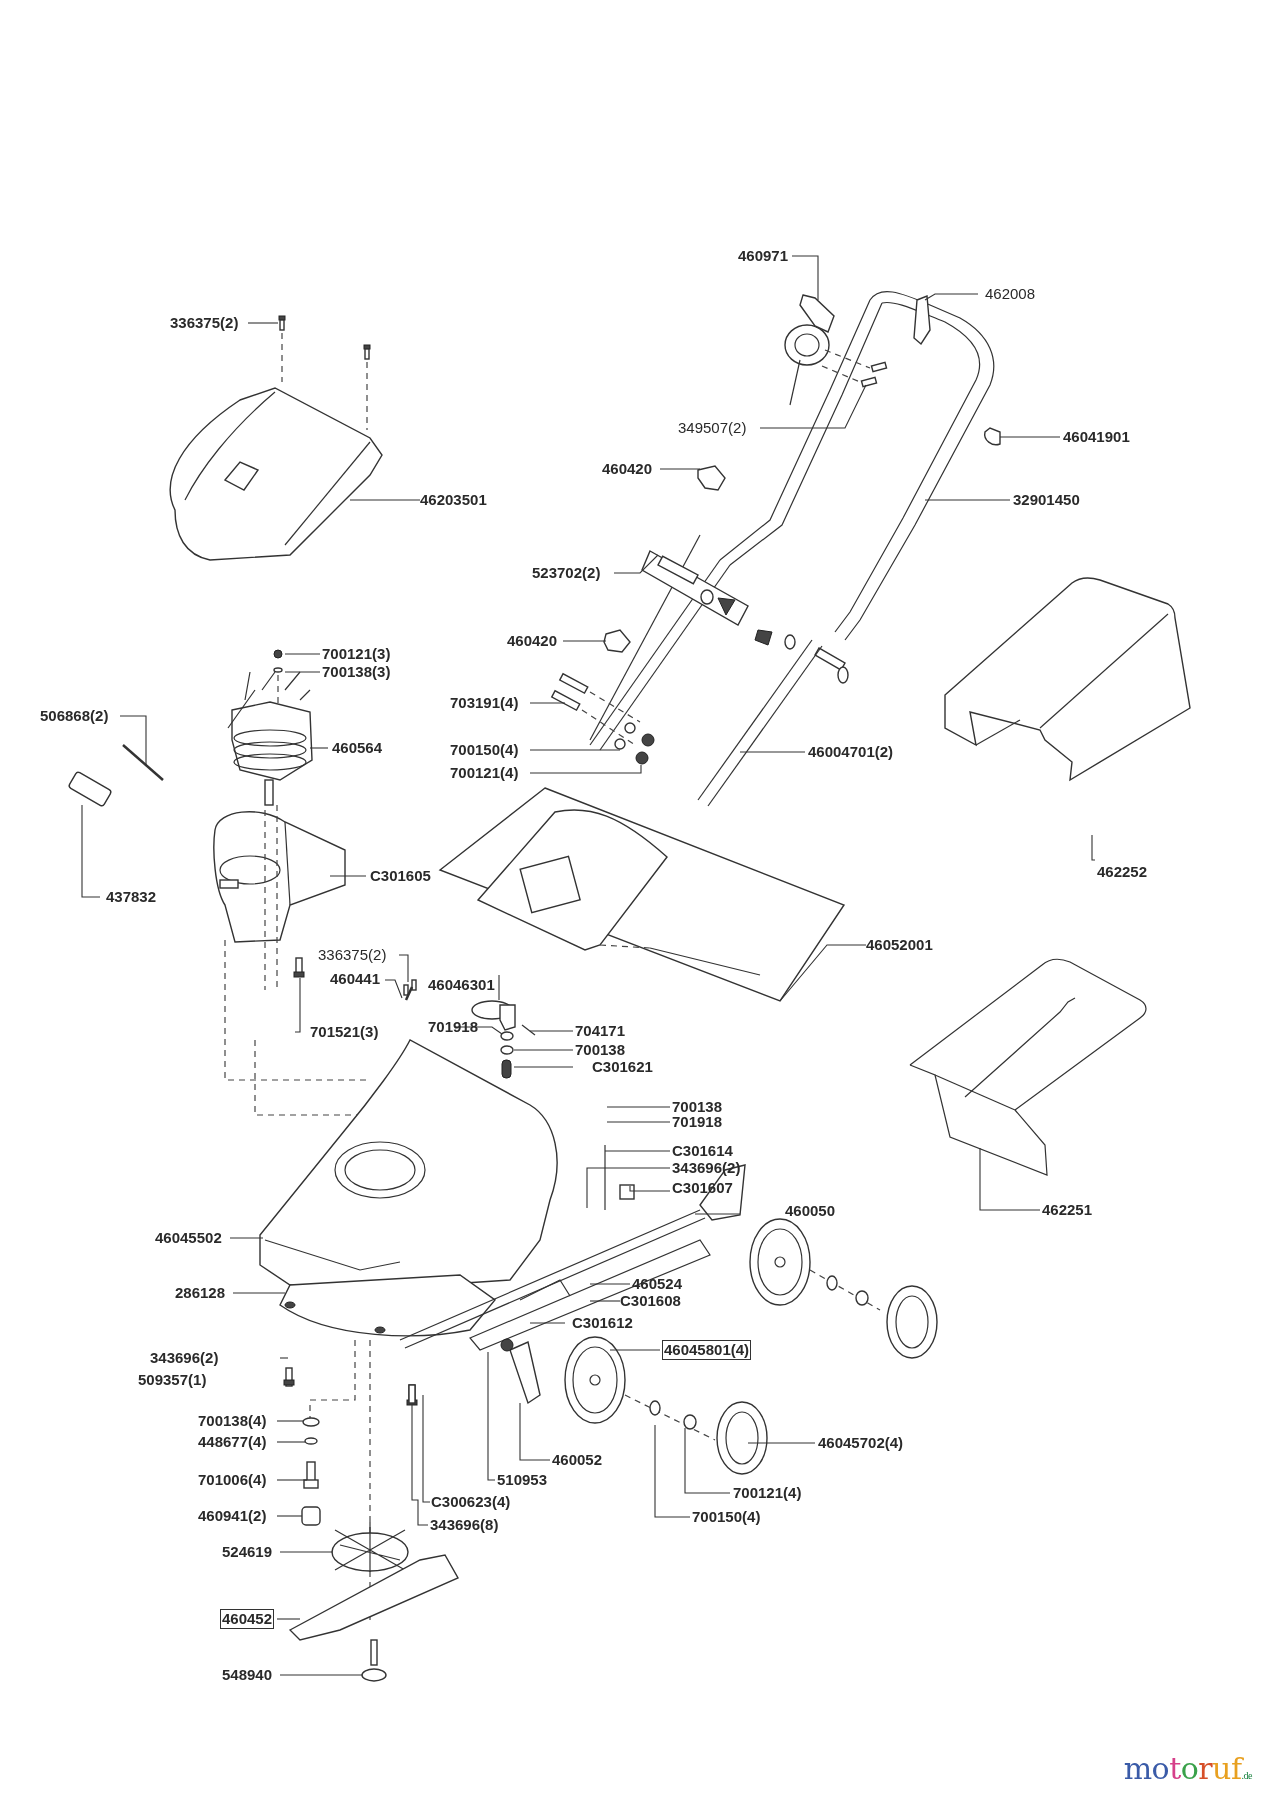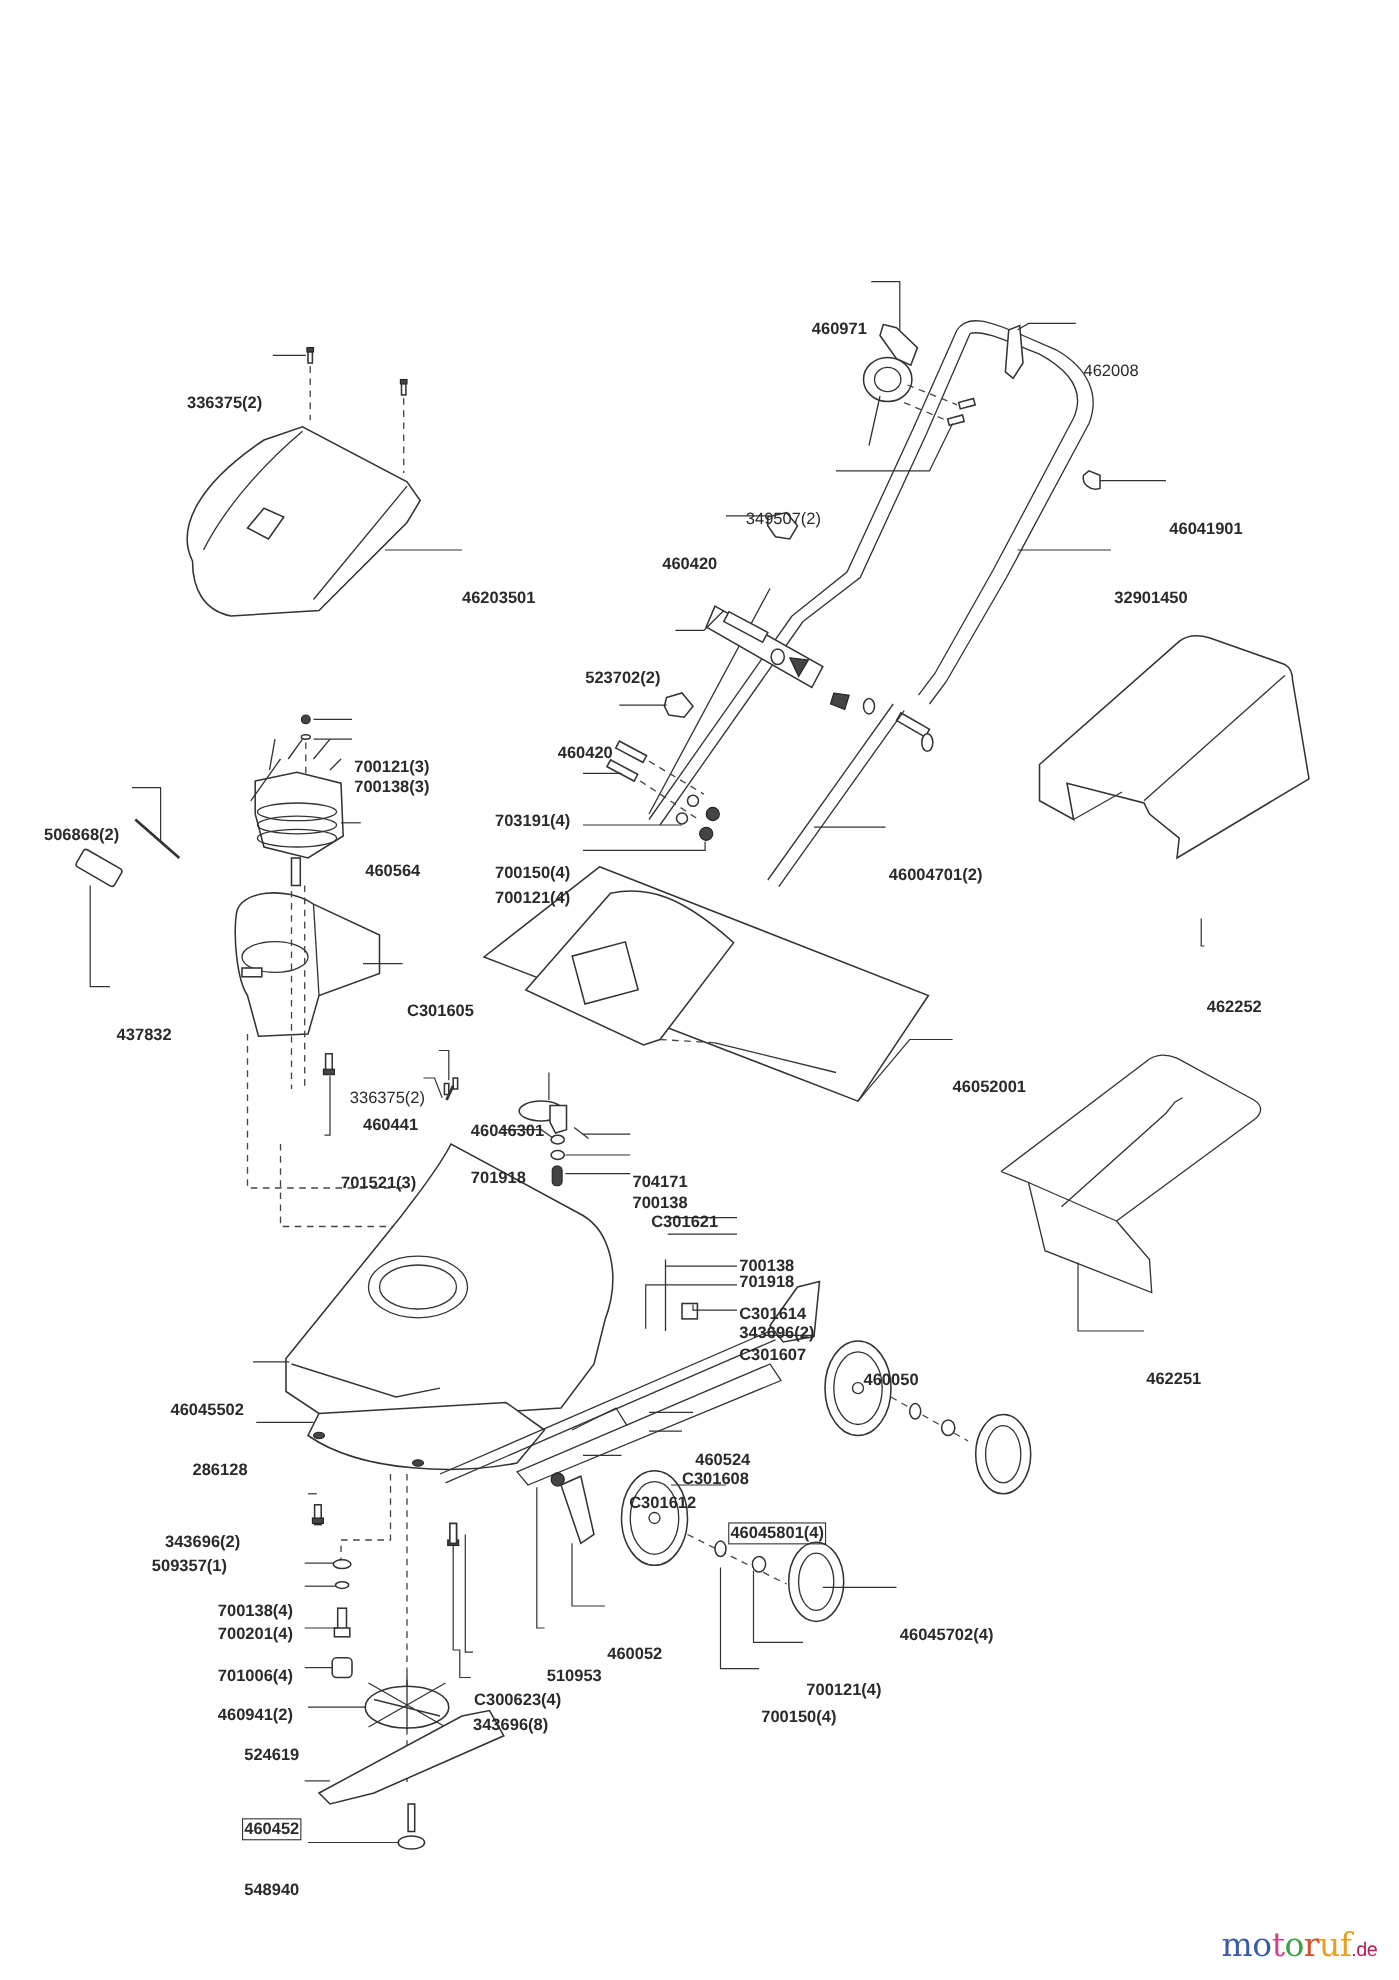--- a/index.html
+++ b/index.html
@@ -1,25 +1,25 @@
 <!DOCTYPE html>
 <html><head>
 <meta charset="utf-8">
 <style>
   html, body { margin: 0; padding: 0; background: #ffffff; }
   body { width: 1272px; height: 1800px; position: relative; overflow: hidden;
          font-family: "Liberation Sans", sans-serif; }
   #diagram { position: absolute; left: 0; top: 0; width: 1272px; height: 1800px; }
   .lbl { position: absolute; font-size: 15px; color: #2a2a2a; white-space: nowrap;
-         font-family: "Liberation Sans", sans-serif; line-height: 16px; margin-top: 44px; }
+         font-family: "Liberation Sans", sans-serif; line-height: 16px; }
   .lbl.b { font-weight: bold; }
   .lbl.boxed { outline: 1px solid #333; outline-offset: 1px; }
   .logo { position: absolute; right: 20px; bottom: 14px; font-family: "DejaVu Serif", serif;
           font-size: 30px; letter-spacing: -0.5px; }
-  .logo .suffix { font-size: 18px; color: #be185d; font-family: Liberation Sans, sans-serif; }
+  .logo .suffix { font-size: 10px; color: #15803d; font-family: Liberation Serif, serif; }
   svg .part { fill: #fff; stroke: #333; stroke-width: 1.4; }
   svg .ln { fill: none; stroke: #333; stroke-width: 1.2; }
   svg .dash { fill: none; stroke: #444; stroke-width: 1.2; stroke-dasharray: 6 5; }
   svg .lead { fill: none; stroke: #333; stroke-width: 1.1; }
   svg .dark { fill: #444; stroke: #222; stroke-width: 1; }
 </style>
 </head>
 <body>
 
 <div id="diagram">
@@ -360,21 +360,21 @@
 <span class="lbl b" style="left:1042px;top:1202px">462251</span>
 <span class="lbl b" style="left:155px;top:1230px">46045502</span>
 <span class="lbl b" style="left:632px;top:1276px">460524</span>
 <span class="lbl b" style="left:175px;top:1285px">286128</span>
 <span class="lbl b" style="left:620px;top:1293px">C301608</span>
 <span class="lbl b" style="left:572px;top:1315px">C301612</span>
 <span class="lbl b" style="left:150px;top:1350px">343696(2)</span>
 <span class="lbl b" style="left:138px;top:1372px">509357(1)</span>
 <span class="lbl b boxed" style="left:664px;top:1342px">46045801(4)</span>
 <span class="lbl b" style="left:198px;top:1413px">700138(4)</span>
-<span class="lbl b" style="left:198px;top:1434px">700201(4)</span>
+<span class="lbl b" style="left:198px;top:1434px">448677(4)</span>
 <span class="lbl b" style="left:818px;top:1435px">46045702(4)</span>
 <span class="lbl b" style="left:552px;top:1452px">460052</span>
 <span class="lbl b" style="left:198px;top:1472px">701006(4)</span>
 <span class="lbl b" style="left:497px;top:1472px">510953</span>
 <span class="lbl b" style="left:733px;top:1485px">700121(4)</span>
 <span class="lbl b" style="left:198px;top:1508px">460941(2)</span>
 <span class="lbl b" style="left:431px;top:1494px">C300623(4)</span>
 <span class="lbl b" style="left:430px;top:1517px">343696(8)</span>
 <span class="lbl b" style="left:692px;top:1509px">700150(4)</span>
 <span class="lbl b" style="left:222px;top:1544px">524619</span>

